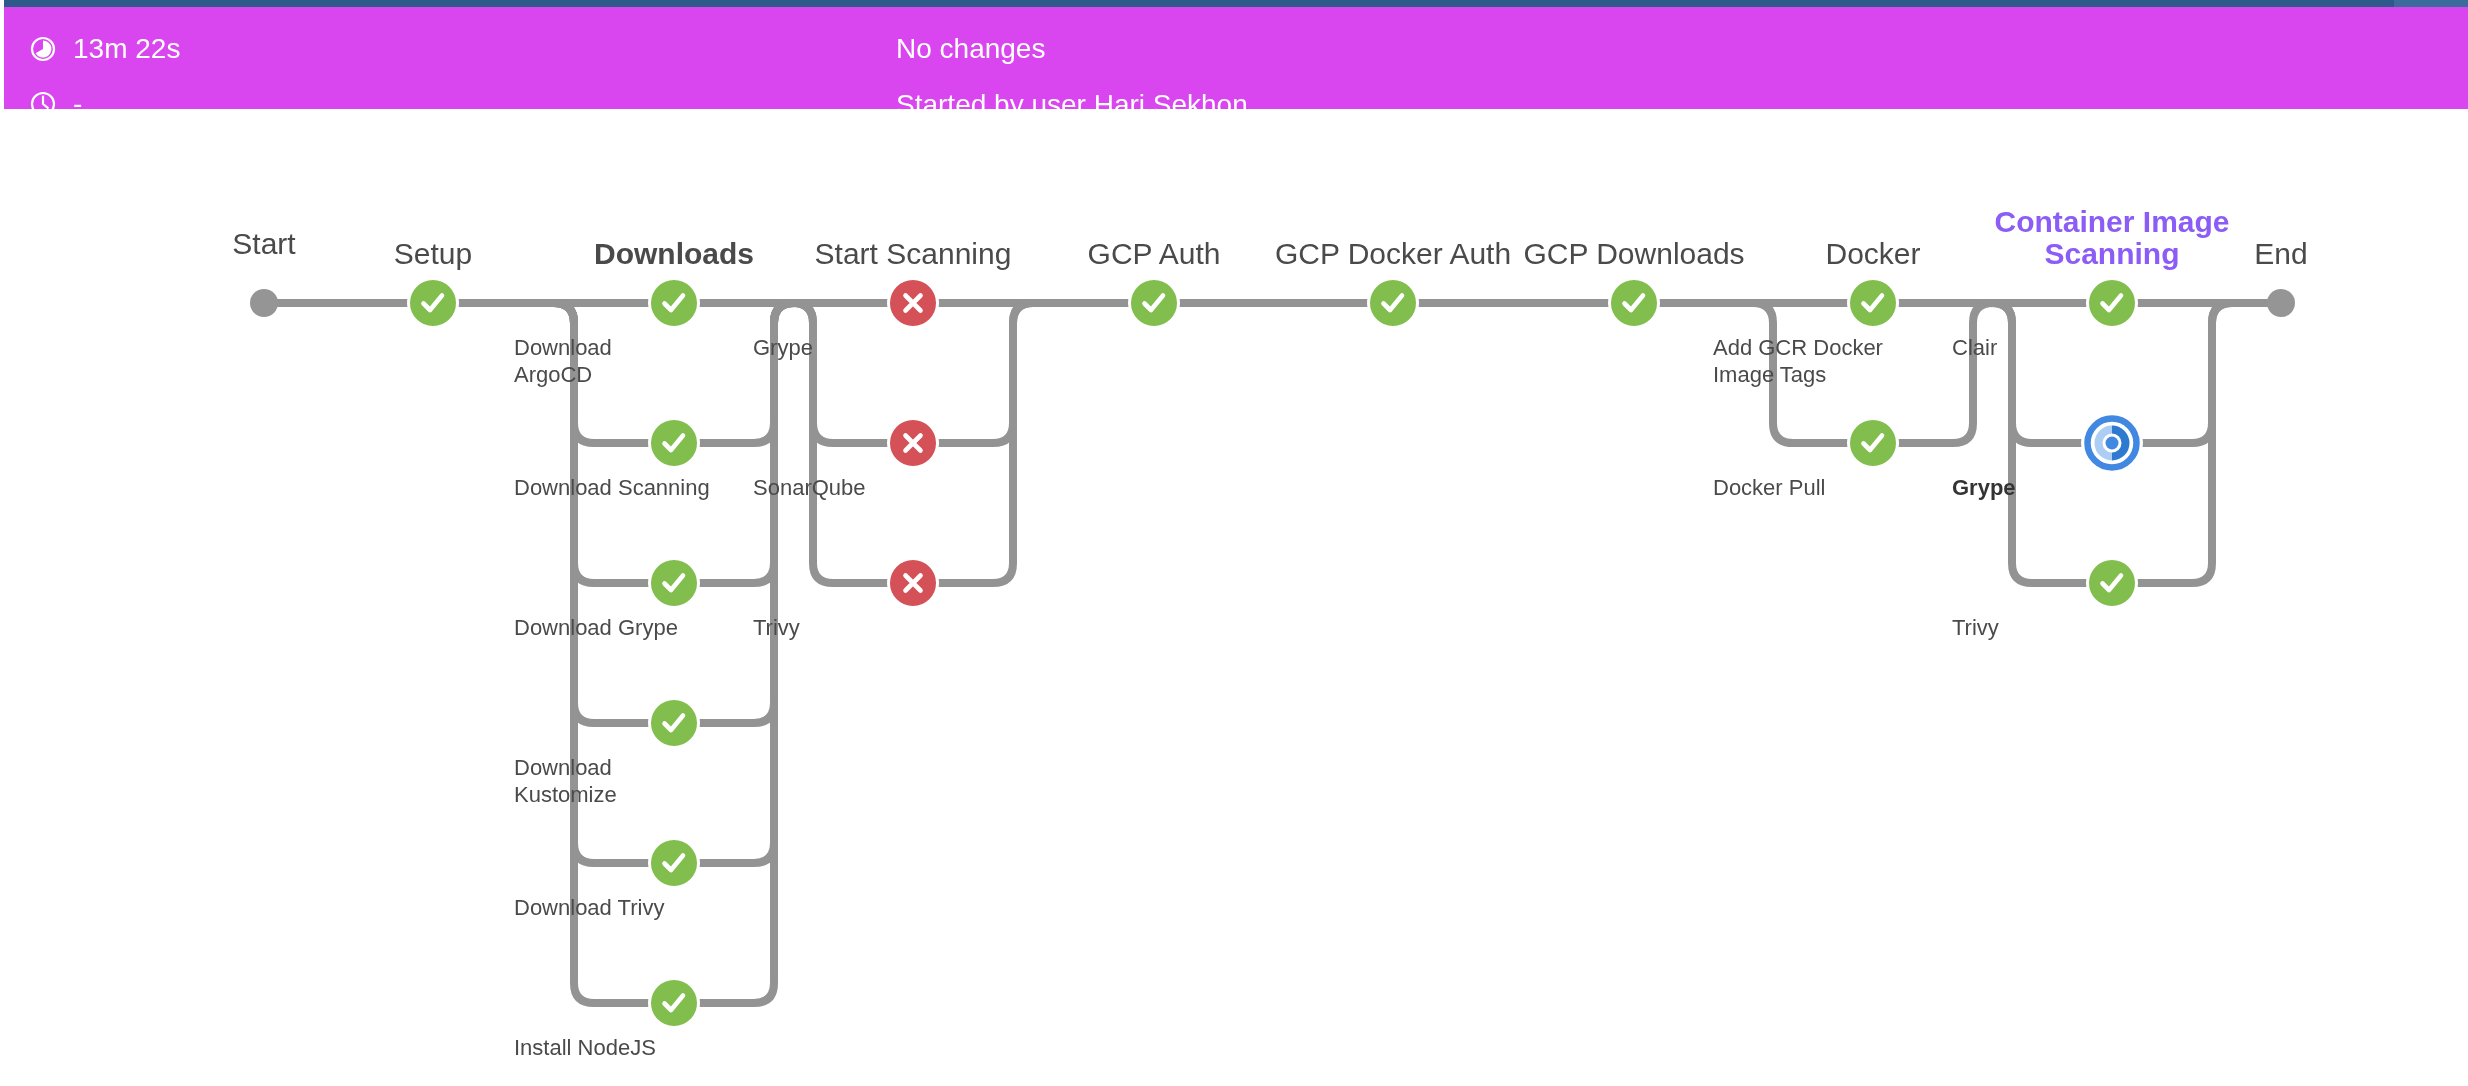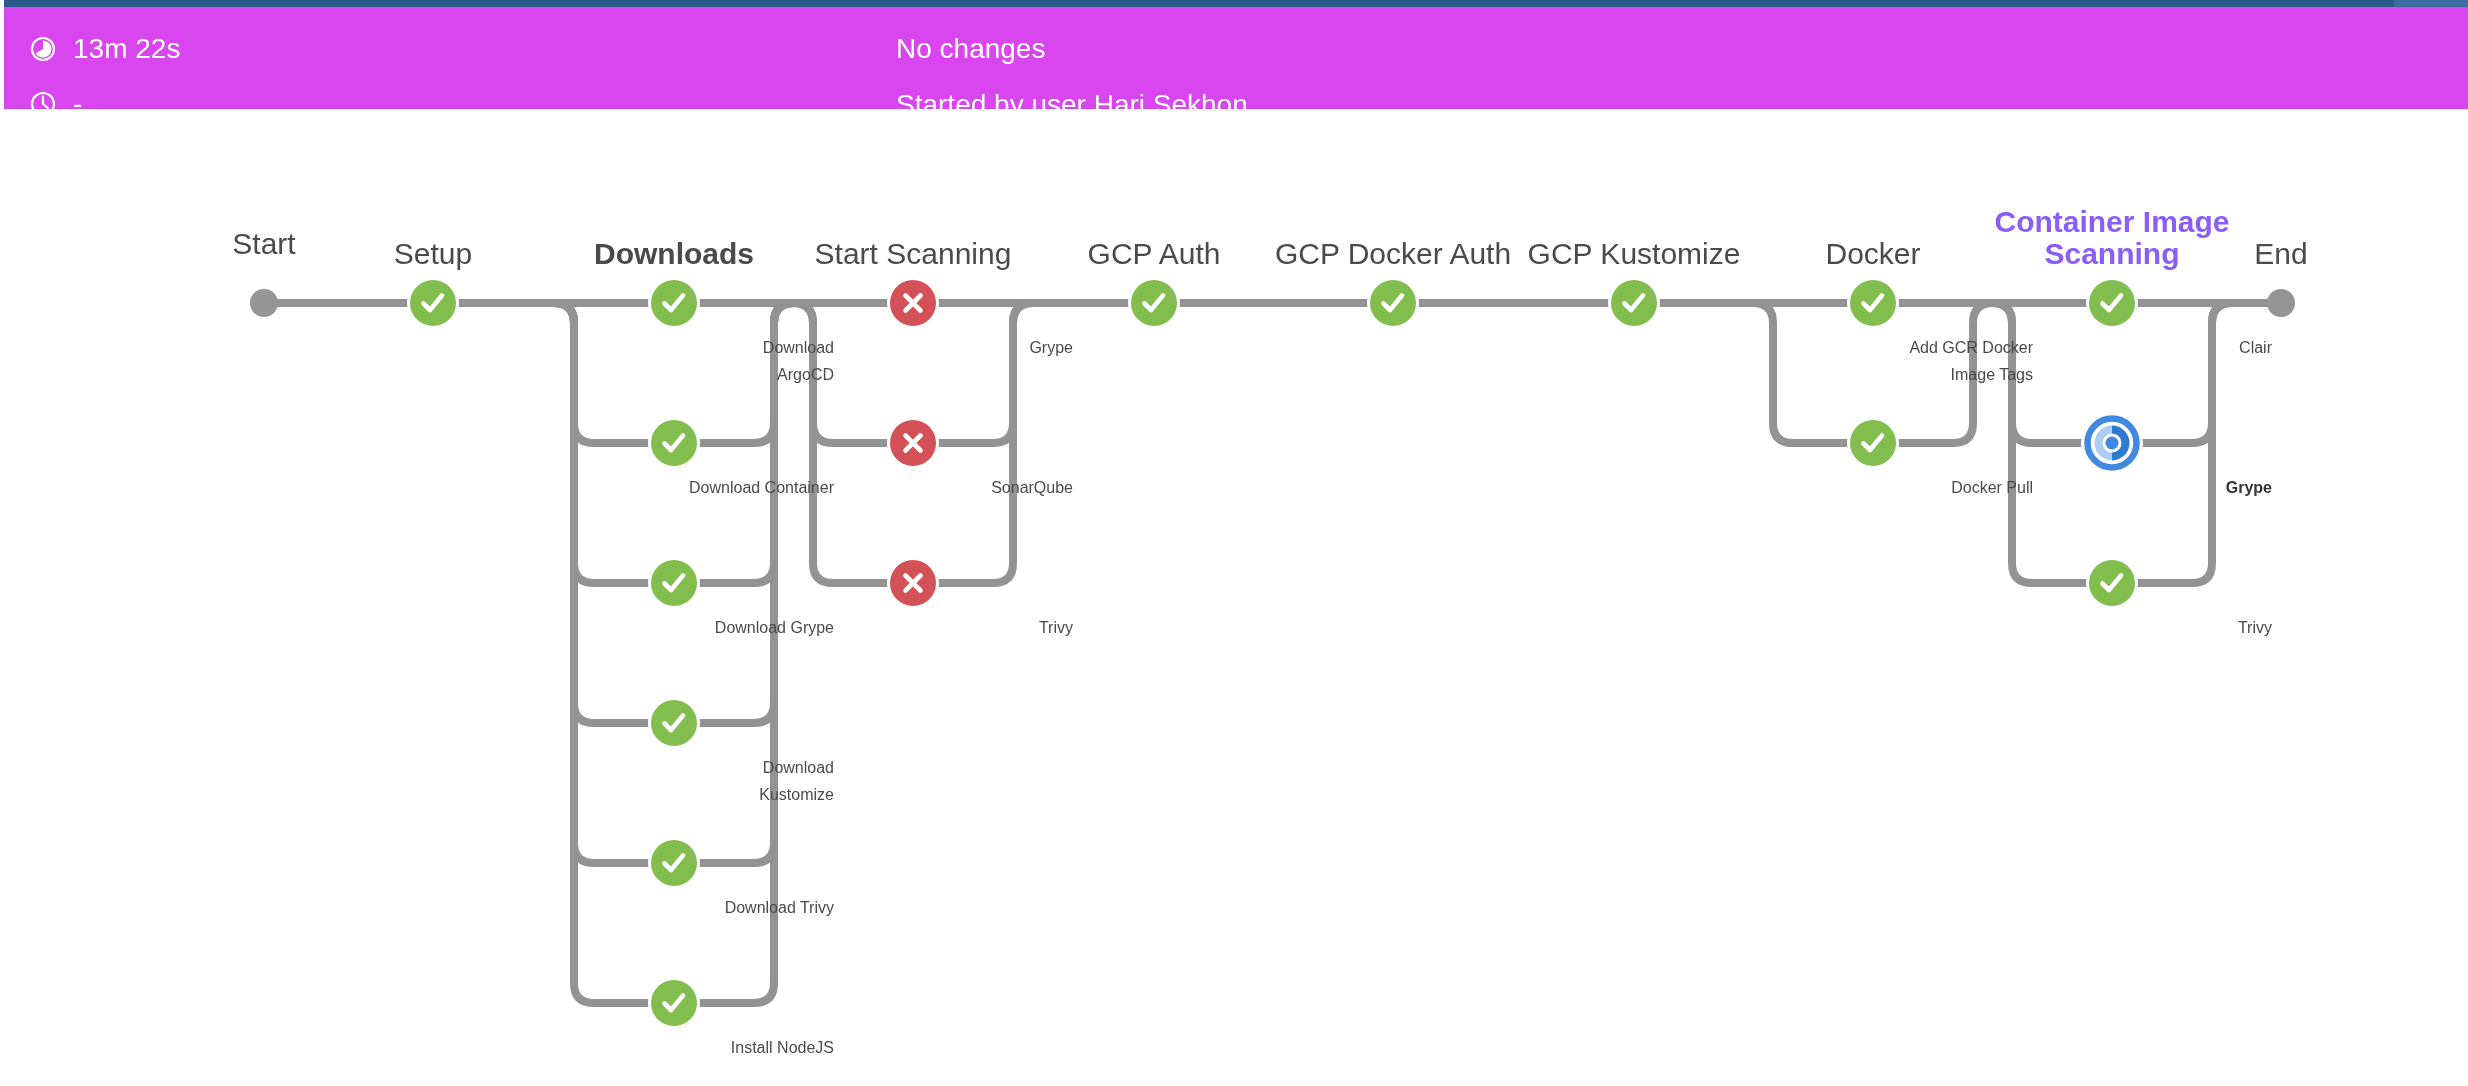--- a/index.html
+++ b/index.html
@@ -16,21 +16,21 @@
   .hicon{width:26px;height:26px;display:inline-block;flex:0 0 auto;}
   .hmid{position:absolute;left:892px;color:#ffffff;font-size:28px;line-height:34px;white-space:nowrap;}
   .hmid.m1{top:32px;}
   .hmid.m2{top:88px;}
   
   #graph-svg{position:absolute;top:0;left:0;z-index:1;}
   #nodes-layer{position:absolute;top:0;left:0;width:2468px;height:1086px;z-index:2;}
   .stage-title{position:absolute;width:360px;text-align:center;font-size:30px;line-height:32px;
                color:#4a4a4a;white-space:pre-line;}
   .stage-title.bold{font-weight:bold;color:#8b5cf6;}
-  .branch-label{position:absolute;width:320px;text-align:right;font-size:16px;line-height:27px;
+  .branch-label{position:absolute;width:320px;text-align:left;font-size:22px;line-height:27px;
                 color:#4a4a4a;white-space:pre-line;}
   .branch-label.bold{font-weight:bold;color:#333333;}
   .node{position:absolute;width:46px;height:46px;border-radius:50%;border:3px solid #ffffff;
         box-sizing:content-box;display:flex;align-items:center;justify-content:center;cursor:pointer;}
   .node.success{background:#82be4e;}
   .node.failure{background:#d45157;}
   .node svg{display:block;}
   .terminal-dot{position:absolute;width:28px;height:28px;border-radius:50%;background:#959595;}
   .spinner{position:absolute;width:64px;height:64px;cursor:pointer;}
 </style>
@@ -96,21 +96,21 @@
           <polyline points="13.5,23.5 20,30 32,15.5" fill="none" stroke="#fff" stroke-width="4.6" stroke-linecap="round" stroke-linejoin="round"></polyline>
         </svg>
       </div>
       <div class="branch-label" style="left: 514px; top: 334px;">Download
 ArgoCD</div>
       <div class="node success" style="left: 648px; top: 417px;">
         <svg width="46" height="46" viewBox="0 0 46 46">
           <polyline points="13.5,23.5 20,30 32,15.5" fill="none" stroke="#fff" stroke-width="4.6" stroke-linecap="round" stroke-linejoin="round"></polyline>
         </svg>
       </div>
-      <div class="branch-label" style="left: 514px; top: 474px;">Download Container</div>
+      <div class="branch-label" style="left: 514px; top: 474px;">Download Scanning</div>
       <div class="node success" style="left: 648px; top: 557px;">
         <svg width="46" height="46" viewBox="0 0 46 46">
           <polyline points="13.5,23.5 20,30 32,15.5" fill="none" stroke="#fff" stroke-width="4.6" stroke-linecap="round" stroke-linejoin="round"></polyline>
         </svg>
       </div>
       <div class="branch-label" style="left: 514px; top: 614px;">Download Grype</div>
       <div class="node success" style="left: 648px; top: 697px;">
         <svg width="46" height="46" viewBox="0 0 46 46">
           <polyline points="13.5,23.5 20,30 32,15.5" fill="none" stroke="#fff" stroke-width="4.6" stroke-linecap="round" stroke-linejoin="round"></polyline>
         </svg>
@@ -153,21 +153,21 @@
         <svg width="46" height="46" viewBox="0 0 46 46">
           <polyline points="13.5,23.5 20,30 32,15.5" fill="none" stroke="#fff" stroke-width="4.6" stroke-linecap="round" stroke-linejoin="round"></polyline>
         </svg>
       </div>
       <div class="stage-title" style="left: 1213px; top: 238px;">GCP Docker Auth</div>
       <div class="node success" style="left: 1367px; top: 277px;">
         <svg width="46" height="46" viewBox="0 0 46 46">
           <polyline points="13.5,23.5 20,30 32,15.5" fill="none" stroke="#fff" stroke-width="4.6" stroke-linecap="round" stroke-linejoin="round"></polyline>
         </svg>
       </div>
-      <div class="stage-title" style="left: 1454px; top: 238px;">GCP Kustomize</div>
+      <div class="stage-title" style="left: 1454px; top: 238px;">GCP Downloads</div>
       <div class="node success" style="left: 1608px; top: 277px;">
         <svg width="46" height="46" viewBox="0 0 46 46">
           <polyline points="13.5,23.5 20,30 32,15.5" fill="none" stroke="#fff" stroke-width="4.6" stroke-linecap="round" stroke-linejoin="round"></polyline>
         </svg>
       </div>
       <div class="stage-title" style="left: 1693px; top: 238px;">Docker</div>
       <div class="node success" style="left: 1847px; top: 277px;">
         <svg width="46" height="46" viewBox="0 0 46 46">
           <polyline points="13.5,23.5 20,30 32,15.5" fill="none" stroke="#fff" stroke-width="4.6" stroke-linecap="round" stroke-linejoin="round"></polyline>
         </svg>

